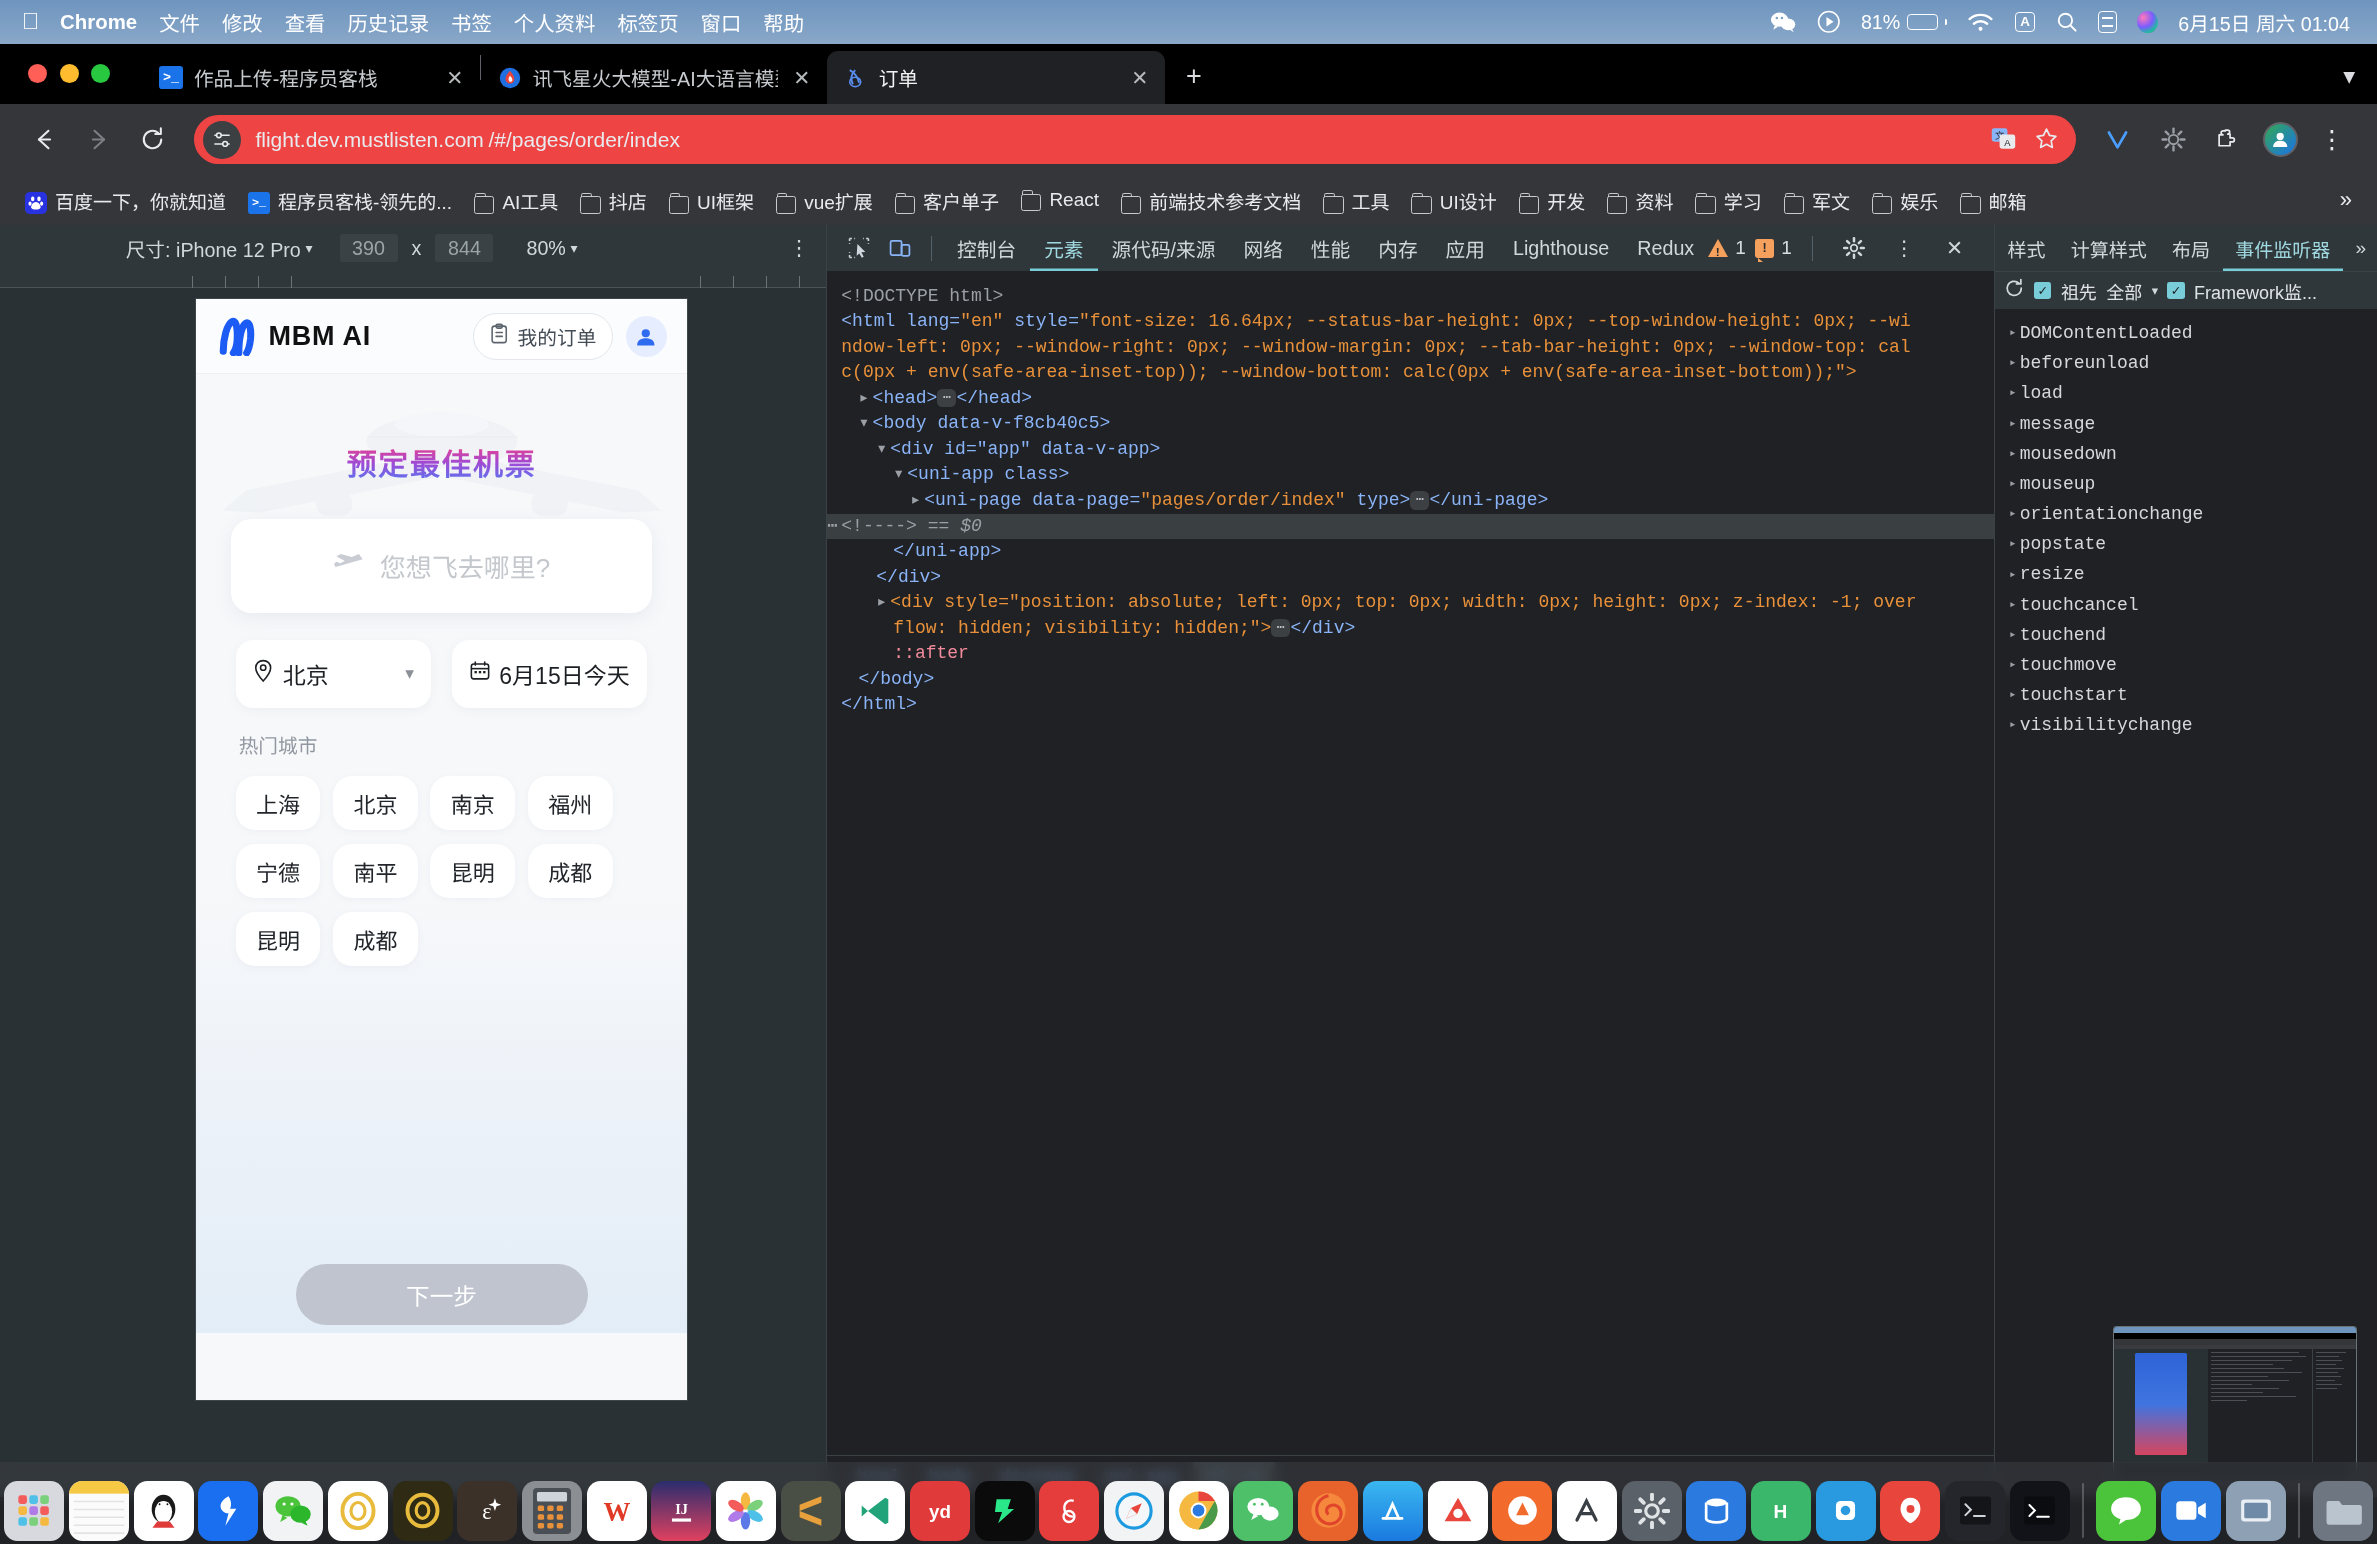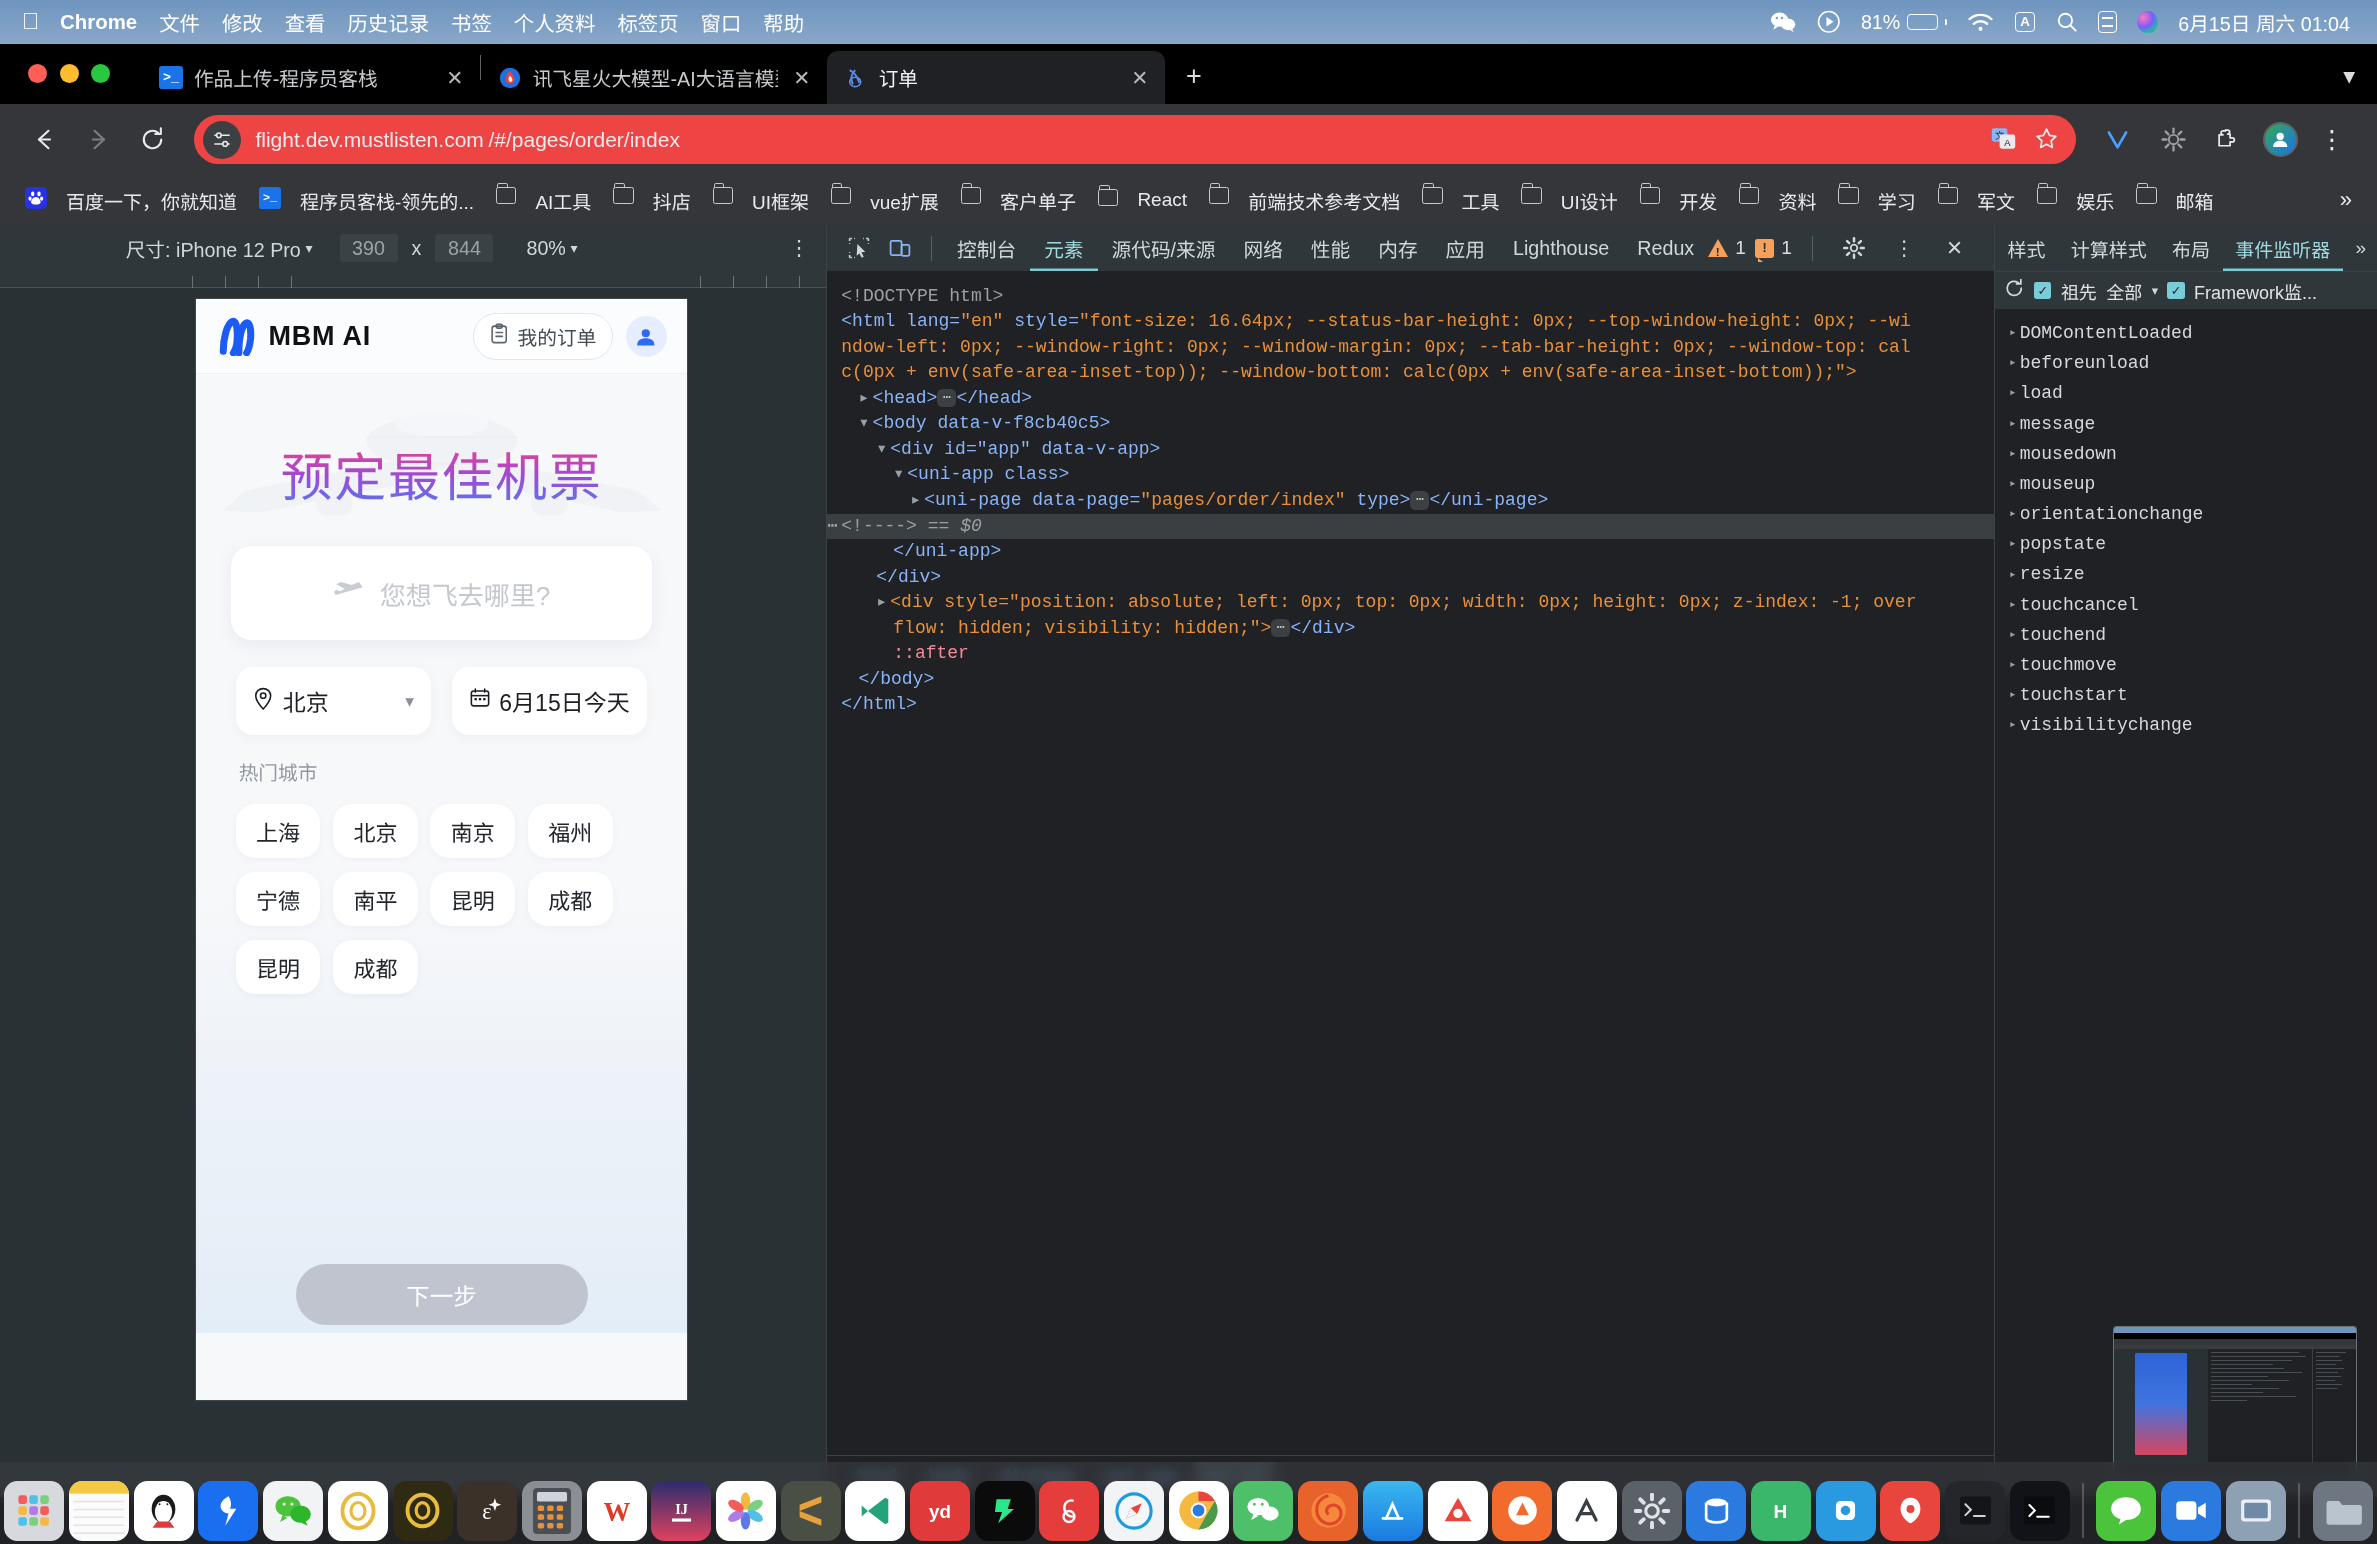--- a/index.html
+++ b/index.html
@@ -81,21 +81,21 @@
   .omni-url { font-size: 21px; color: #e8eaed; white-space: nowrap; }
   .omni-right { margin-left: auto; display: flex; align-items: center; gap: 17.3px; }
   .tb-icons-right { display: flex; align-items: center; gap: 6.3px; }
   .avatar-chip { width: 35px; height: 35px; border-radius: 50%;
                  background: linear-gradient(135deg,#34a853,#1a73e8); border: 2.4px solid #5f6368;
                  display:flex;align-items:center;justify-content:center; }
 
   
   #bookmarks { height: 50px; background: #35363a; display: flex; align-items: center;
                padding: 0 15.7px; gap: 3.1px; color: #e8eaed; font-size: 19px; overflow: hidden; }
-  .bm { display: flex; align-items: flex-start; gap: 19px; padding: 4.7px 9.4px; border-radius: 6.3px; white-space: nowrap; }
+  .bm { display: flex; align-items: flex-end; gap: 8px; padding: 4.7px 9.4px; border-radius: 6.3px; white-space: nowrap; }
   .bm .folder { width: 20.4px; height: 17.3px; border: 1.6px solid #c6cacd; border-radius: 2.4px; position: relative; flex:0 0 20.4px; }
   .bm .folder::before { content:''; position:absolute; top:-4.7px; left:0; width: 8.6px; height: 3.9px;
                         border: 1.6px solid #c6cacd; border-bottom: none; border-radius: 2.4px 2.4px 0 0; }
   .bm-baidu { width: 22px; height: 22px; border-radius: 4.7px; background: #2932e1; color:#fff;
               display:flex;align-items:center;justify-content:center; font-size: 12.6px; flex:0 0 22px;}
   .bm-term { width: 22px; height: 22px; border-radius: 3.1px; background:#1a73e8; color:#fff;
              font-family:"Liberation Mono",monospace; font-size: 11.8px; font-weight:bold;
              display:flex;align-items:center;justify-content:center; flex:0 0 22px;}
   .bm-more { margin-left: auto; font-size: 22px; color:#e8eaed; padding: 0 9.4px; }
 
@@ -133,21 +133,21 @@
   .avatar-btn { width: 41px; height: 41px; border-radius: 50%; background: #e6edff;
                 display: flex; align-items: center; justify-content: center; }
 
   .hero { position: relative; height: 959px; }
   .plane-bg { position: absolute; top: 22px; left: 50%; transform: translateX(-50%);
               width: 487px; opacity: .5; }
   .sky-bg { position: absolute; left: 0; bottom: 0; width: 100%; height: 440px;
             background: linear-gradient(180deg, rgba(247,248,250,1) 0%, rgba(235,241,248,0.85) 45%, rgba(225,236,247,0.9) 100%); }
   .hero-inner { position: relative; z-index: 2; padding: 72px 27px 0; text-align: center; }
   .hero-l1 { font-size: 44px; font-weight: bold; color: #0a0a0a; letter-spacing: 1.6px; line-height: 1.18; }
-  .hero-l2 { font-size: 52px; font-weight: normal; line-height: 1.25; letter-spacing: 1.6px;
+  .hero-l2 { font-size: 30px; font-weight: bold; line-height: 1.25; letter-spacing: 1.6px;
              background: linear-gradient(180deg, #e8418f 0%, #a04ad4 45%, #4f7bf5 100%);
              -webkit-background-clip: text; background-clip: text; color: transparent; }
   .search-box { margin: 35px 7.9px 0; height: 94px; background: #fff; border-radius: 20.4px;
                 display: flex; align-items: center; justify-content: center; gap: 14px;
                 box-shadow: 0 4.7px 17.3px rgba(120,140,170,.12); }
   .search-ph { font-size: 26px; color: #c4c8cd; }
   .row-selects { display: flex; gap: 20.4px; margin: 27px 12.6px 0; }
   .sel { flex: 1; height: 68px; background: #fff; border-radius: 17.3px; display: flex;
          align-items: center; gap: 9.4px; padding: 0 17.3px; font-size: 23px; color: #1c1f23;
          box-shadow: 0 2.4px 9.4px rgba(120,140,170,.08); }

